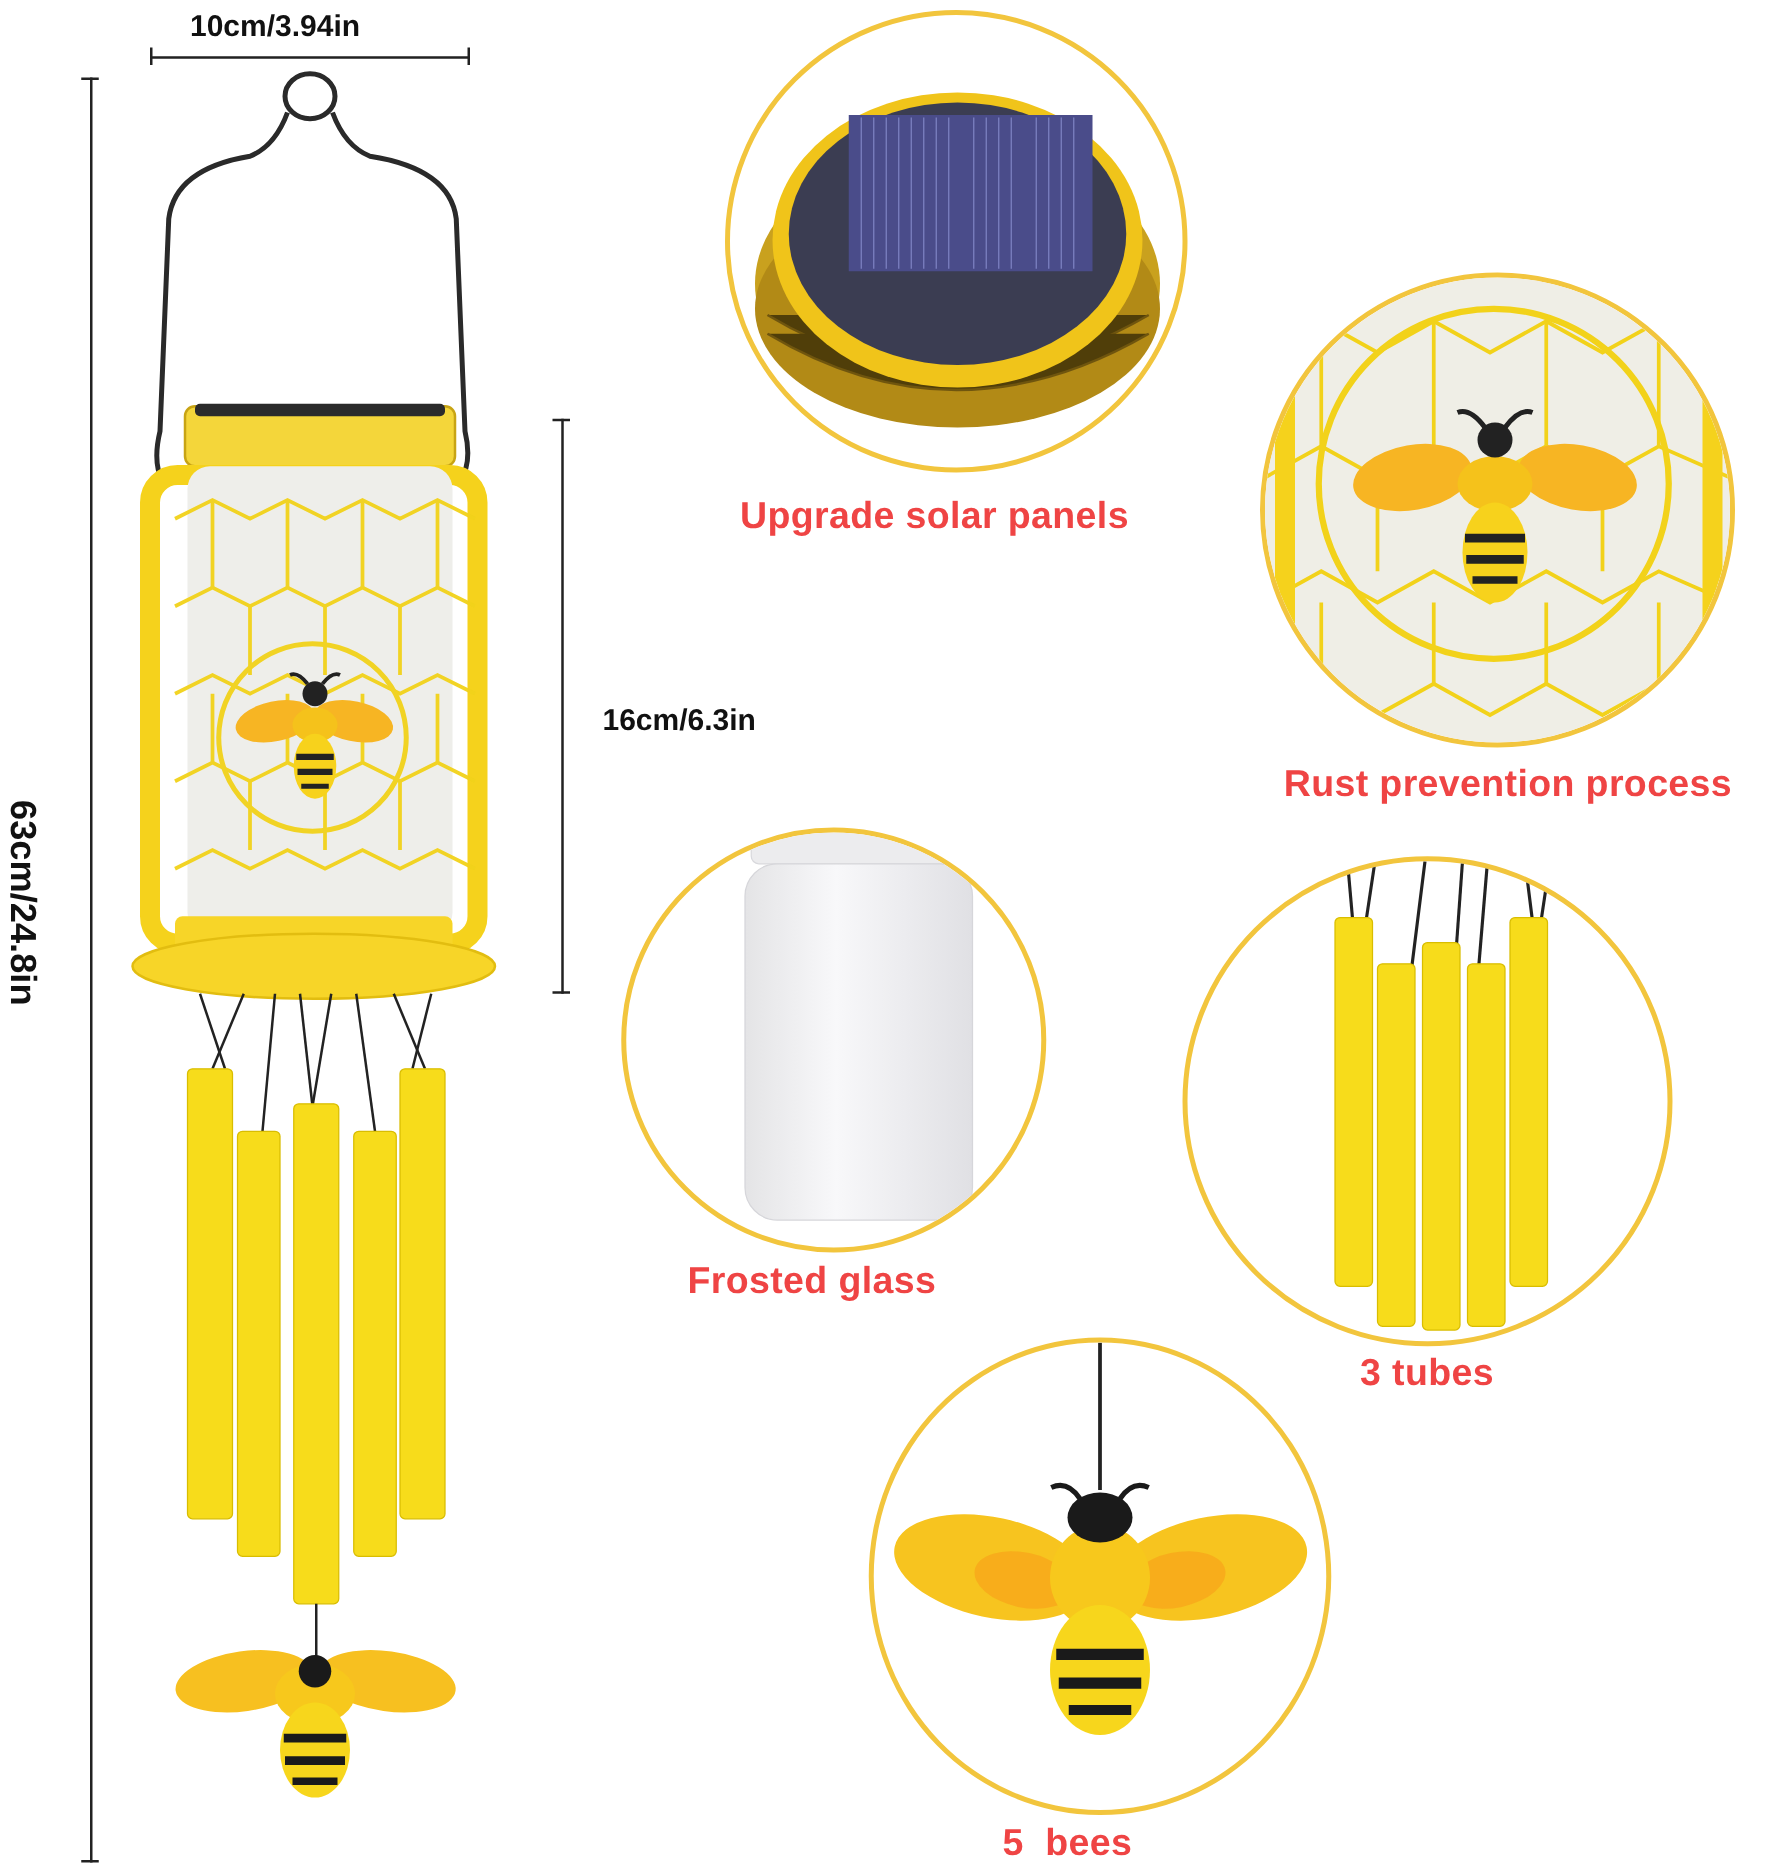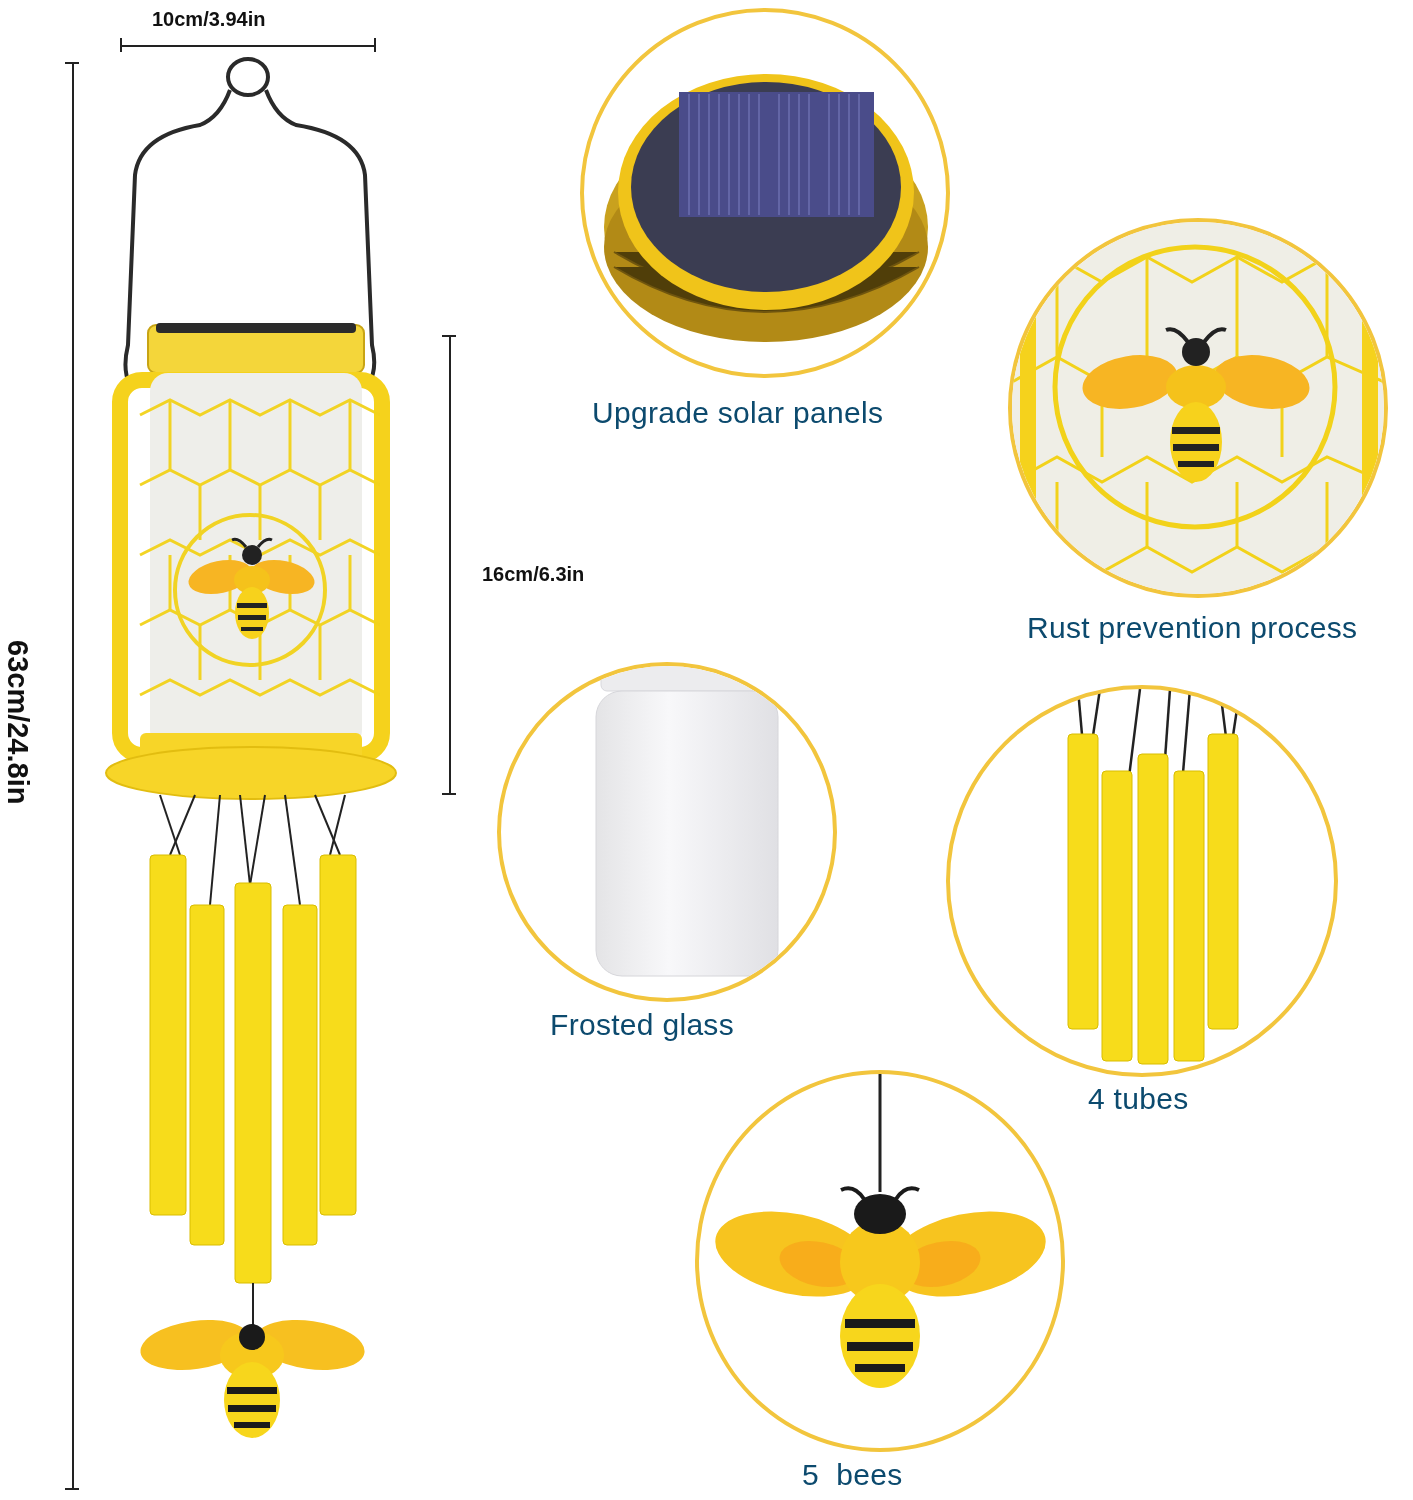--- a/index.html
+++ b/index.html
@@ -1,20 +1,20 @@
 <!DOCTYPE html>
 <html><head>
 <meta charset="utf-8">
 <style>
   html, body { margin:0; padding:0; background:#ffffff; }
   body { width:1413px; height:1500px; position:relative; overflow:hidden;
          font-family:"Liberation Sans", "DejaVu Sans", sans-serif; color:#111; }
   .abs { position:absolute; }
-  .label { position:absolute; font-weight:normal; font-size:30px; color:#0c4a6e; white-space:nowrap; letter-spacing:0.3px; }
-  .dim-label { position:absolute; font-weight:bold; font-size:20px; color:#111; white-space:nowrap; }
+  .label { position:absolute; font-weight:bold; font-size:30px; color:#ef4444; white-space:nowrap; letter-spacing:0.3px; }
+  .dim-label { position:absolute; font-weight:bold; font-size:24px; color:#111; white-space:nowrap; }
   .hline { position:absolute; height:2px; background:#222; }
   .vline { position:absolute; width:2px; background:#222; }
   .tick-v { position:absolute; width:2px; height:14px; background:#222; }
   .tick-h { position:absolute; height:2px; width:14px; background:#222; }
   .circle { position:absolute; border-radius:50%; border:4px solid #f2c53d; background:#fff; overflow:hidden; box-sizing:border-box; }
   .vertical-text { position:absolute; transform:rotate(90deg); transform-origin:left top; font-weight:bold; font-size:29px; white-space:nowrap; }
   svg { display:block; }
 </style>
 </head>
 <body>
@@ -206,21 +206,21 @@
         <line x1="270" y1="0" x2="280" y2="80"></line>
         <line x1="290" y1="0" x2="278" y2="80"></line>
     </g>
     <rect x="118" y="45" width="30" height="295" rx="4" fill="#f7dc1b" stroke="#d9bd00"></rect>
     <rect x="152" y="82" width="30" height="290" rx="4" fill="#f7dc1b" stroke="#d9bd00"></rect>
     <rect x="188" y="65" width="30" height="310" rx="4" fill="#f7dc1b" stroke="#d9bd00"></rect>
     <rect x="224" y="82" width="30" height="290" rx="4" fill="#f7dc1b" stroke="#d9bd00"></rect>
     <rect x="258" y="45" width="30" height="295" rx="4" fill="#f7dc1b" stroke="#d9bd00"></rect>
   </svg>
 </div>
-<div class="label" style="left:1088px; top:1082px;">4 tubes</div>
+<div class="label" style="left:1088px; top:1082px;">3 tubes</div>
 
 <div class="circle" style="left:695px; top:1070px; width:370px; height:382px;">
   <svg width="362" height="374" viewBox="0 0 362 374">
     <line x1="181" y1="0" x2="181" y2="118" stroke="#222" stroke-width="3"></line>
     <ellipse cx="95" cy="180" rx="80" ry="40" fill="#f7c41f" transform="rotate(12 95 180)"></ellipse>
     <ellipse cx="268" cy="180" rx="80" ry="40" fill="#f7c41f" transform="rotate(-12 268 180)"></ellipse>
     <ellipse cx="120" cy="190" rx="40" ry="22" fill="#f8a81a" opacity="0.8" transform="rotate(12 120 190)"></ellipse>
     <ellipse cx="242" cy="190" rx="40" ry="22" fill="#f8a81a" opacity="0.8" transform="rotate(-12 242 190)"></ellipse>
     <ellipse cx="181" cy="188" rx="40" ry="42" fill="#f7c81c"></ellipse>
     <ellipse cx="181" cy="140" rx="26" ry="20" fill="#1a1a1a"></ellipse>

